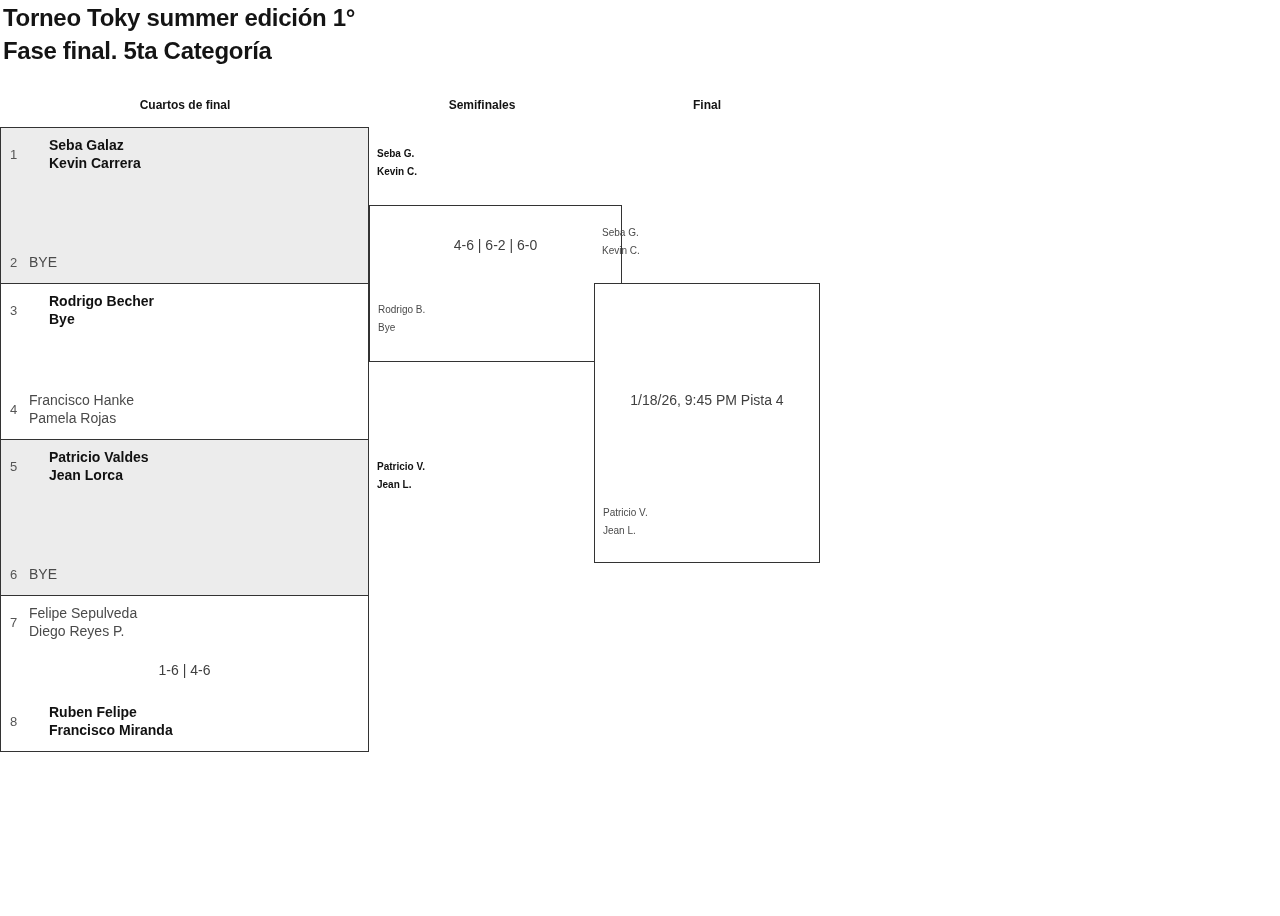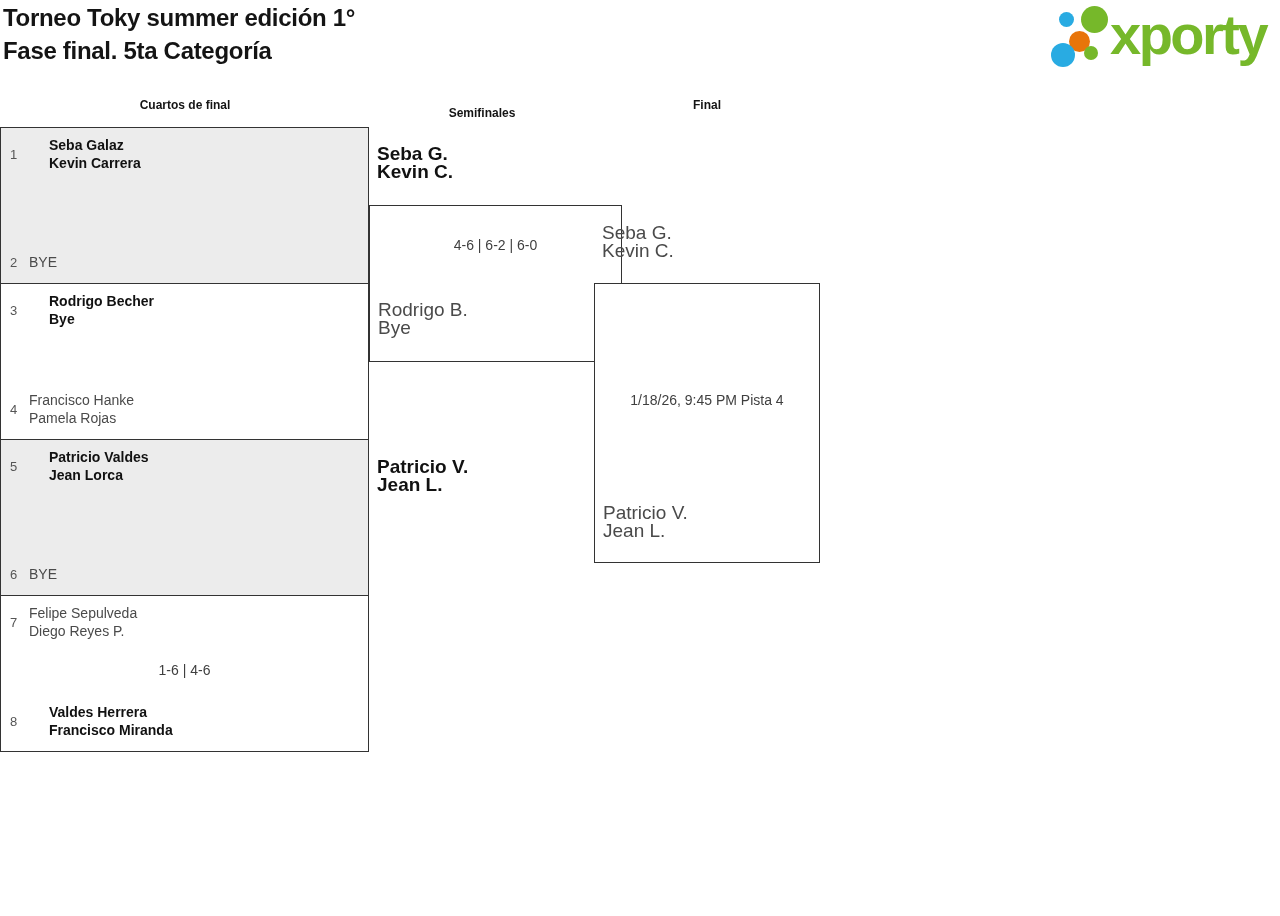--- a/index.html
+++ b/index.html
@@ -15,62 +15,54 @@
   .dot.blue-sm  {left:9px;  top:12px; width:15px;height:15px;background:#29abe2;}
   .dot.green-lg {left:31px; top:6px;  width:27px;height:27px;background:#76b82a;}
   .dot.orange-md{left:19px; top:31px; width:21px;height:21px;background:#e8750a;}
   .dot.blue-lg  {left:1px;  top:43px; width:24px;height:24px;background:#29abe2;}
   .dot.green-sm {left:34px; top:46px; width:14px;height:14px;background:#76b82a;}
   .wordmark{position:absolute;left:60px;top:4px;font-size:56px;font-weight:bold;
             color:#76b82a;letter-spacing:-2.5px;line-height:1.1;}
   
   .rh{position:absolute;top:98px;font-size:12px;font-weight:bold;text-align:center;color:#141414;}
   .rh.r1{left:0;width:370px;}
-  .rh.r2{left:369px;width:226px;margin-top:8px;}
+  .rh.r2{left:369px;width:226px;}
   .rh.r3{left:594px;width:226px;}
   
   .box{position:absolute;border:1px solid #333;box-sizing:border-box;background:#fff;}
   .qf{left:0;width:369px;height:157px;}
   .qf.alt{background:#ececec;}
   .sf{left:369px;width:253px;height:157px;}
   .fin{left:594px;top:283px;width:226px;height:280px;}
   .prow{position:absolute;left:5px;right:6px;display:flex;align-items:center;}
   .prow.top{top:8px;}
   .prow.bot{bottom:12px;}
   .seed{flex:0 0 15px;width:15px;text-align:center;font-size:13px;color:#555;}
   .names{margin-left:8px;font-size:14px;line-height:18px;color:#4a4a4a;}
   .names.w{font-weight:bold;color:#111;margin-left:28px;}
   .score{position:absolute;left:0;right:0;text-align:center;font-size:14px;color:#3f3f3f;}
   .qf .score{top:66px;}
   .sf .score{top:31px;}
-  .plabel{font-size:19px;line-height:18px;color:#4a4a4a;}
+  .plabel{font-size:10px;line-height:18px;color:#4a4a4a;}
   .plabel.w{font-weight:bold;color:#111;}
   .plabel.outside{position:absolute;}
   .sf .plabel.inside, .fin .plabel.inside{position:absolute;left:8px;bottom:24px;}
   .fin .plabel.inside{bottom:22px;}
   .sched{position:absolute;left:0;right:0;top:108px;text-align:center;font-size:14px;color:#3f3f3f;}
 </style>
 </head>
 <body>
 
 <div class="page">
 
   <div class="title">
     <div>Torneo Toky summer edición 1°</div>
     <div>Fase final. 5ta Categoría</div>
   </div>
 
-  <div class="logo">
-    <span class="dot blue-sm"></span>
-    <span class="dot green-lg"></span>
-    <span class="dot orange-md"></span>
-    <span class="dot blue-lg"></span>
-    <span class="dot green-sm"></span>
-    <span class="wordmark">xporty</span>
-  </div>
 
   <div class="rh r1">Cuartos de final</div>
   <div class="rh r2">Semifinales</div>
   <div class="rh r3">Final</div>
 
   <div class="box qf alt" style="top:127px;">
     <div class="prow top">
       <span class="seed">1</span>
       <div class="names w">
         <div>Seba Galaz</div>
@@ -127,21 +119,21 @@
       <span class="seed">7</span>
       <div class="names">
         <div>Felipe Sepulveda</div>
         <div>Diego Reyes P.</div>
       </div>
     </div>
     <div class="score">1-6 | 4-6</div>
     <div class="prow bot">
       <span class="seed">8</span>
       <div class="names w">
-        <div>Valdes Herrera</div>
+        <div>Ruben Felipe</div>
         <div>Francisco Miranda</div>
       </div>
     </div>
   </div>
 
   <div class="plabel w outside" style="left:377px;top:145px;">
     <div>Seba G.</div>
     <div>Kevin C.</div>
   </div>
 

